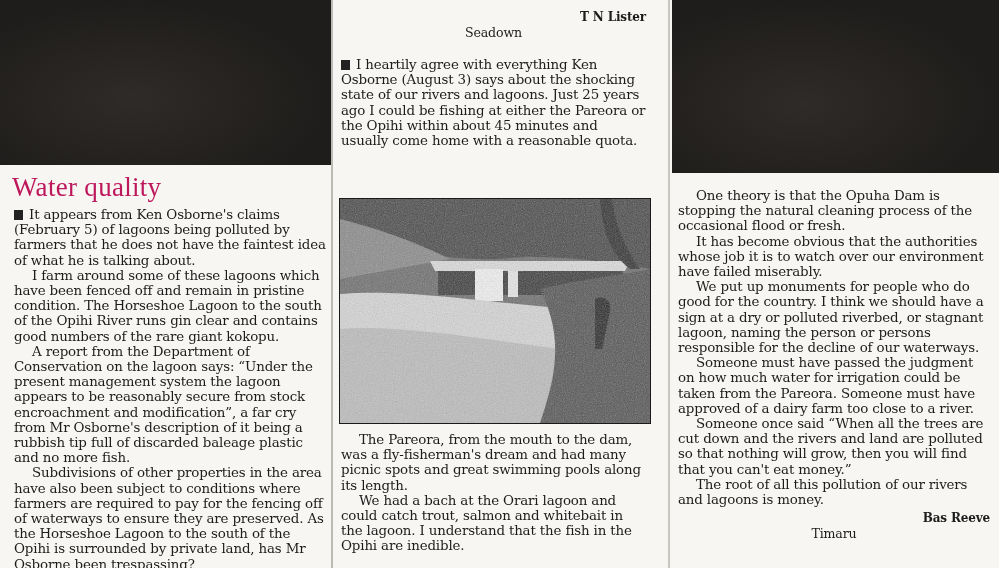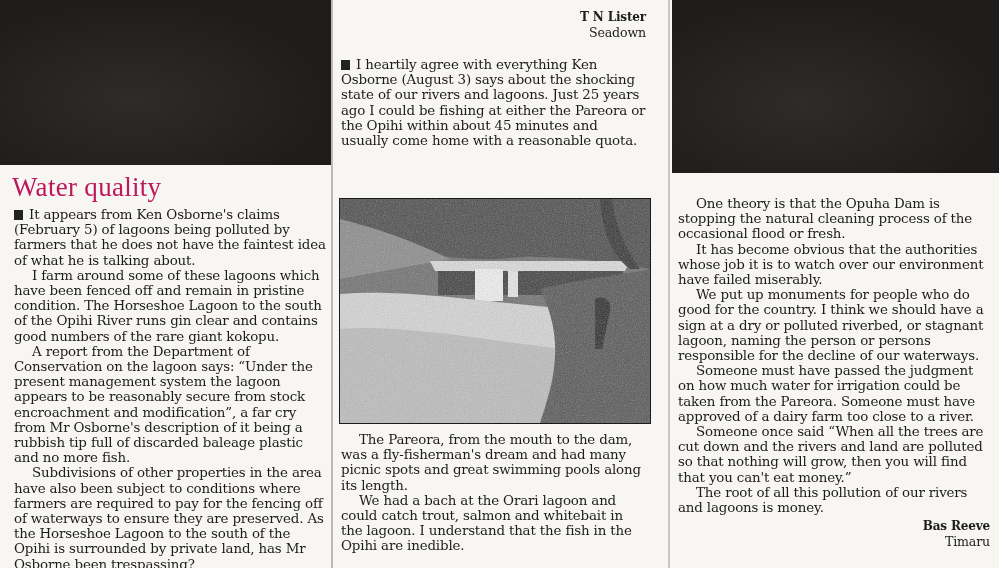--- a/index.html
+++ b/index.html
@@ -15,36 +15,36 @@
   }
   #blk-left { left: 0; top: 0; width: 331px; height: 165px; }
   #blk-right { left: 672px; top: 0; width: 327px; height: 173px; }
   .col {
     position: absolute; font-size: 13.4px; line-height: 15.2px;
     text-align: left; letter-spacing: -0.15px;
   }
   #col-left { left: 14px; top: 207px; width: 313px; }
   #col-mid-top { left: 341px; top: 10px; width: 305px; }
   #col-mid-bottom { left: 341px; top: 432px; width: 305px; }
-  #col-right { left: 678px; top: 196px; width: 312px; }
+  #col-right { left: 678px; top: 188px; width: 312px; }
   .headline {
     position: absolute; left: 12px; top: 172px;
     font-family: "Liberation Serif", serif; font-size: 27px;
     letter-spacing: 0.3px; color: #be185d;
   }
   p { margin: 0; text-indent: 18px; }
   p.lead { text-indent: 0; }
   .bullet {
     display: inline-block; width: 9px; height: 10px; background: #222;
     margin-right: 6px; vertical-align: -1px;
   }
   .sig {
     text-align: right; font-weight: bold; font-size: 12px; line-height: 15px;
   }
-  .sig-place { text-align: right; font-size: 12.6px; line-height: 15px; }
+  .sig-place { text-align: center; font-size: 12.6px; line-height: 15px; }
   #photo {
     position: absolute; left: 339px; top: 198px; width: 310px; height: 224px;
     border: 1.5px solid #1a1a1a; overflow: hidden; background: #777;
   }
   .rule {
     position: absolute; background: #2a2a2a;
   }
   #rule-left { left: 331px; top: 0; width: 2px; height: 568px; background: #bdbab4; }
   #rule-right { left: 668px; top: 0; width: 2px; height: 568px; background: #c9c6c0; }
 </style>

